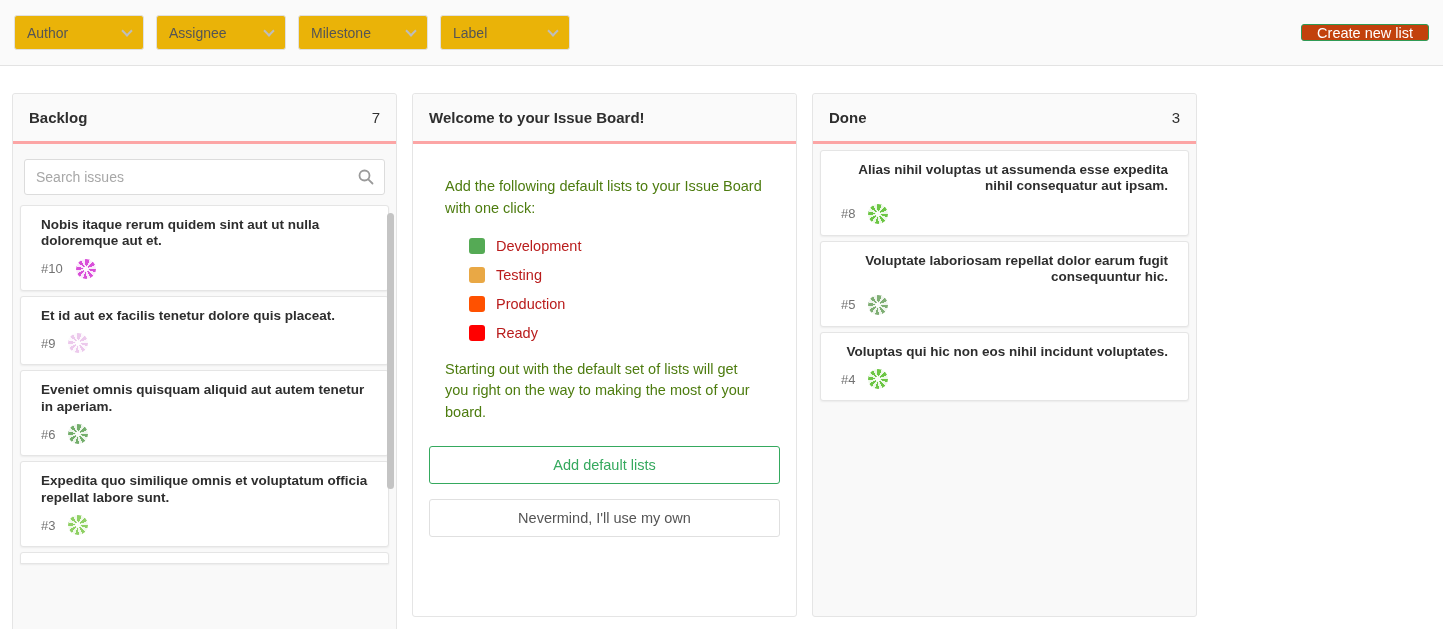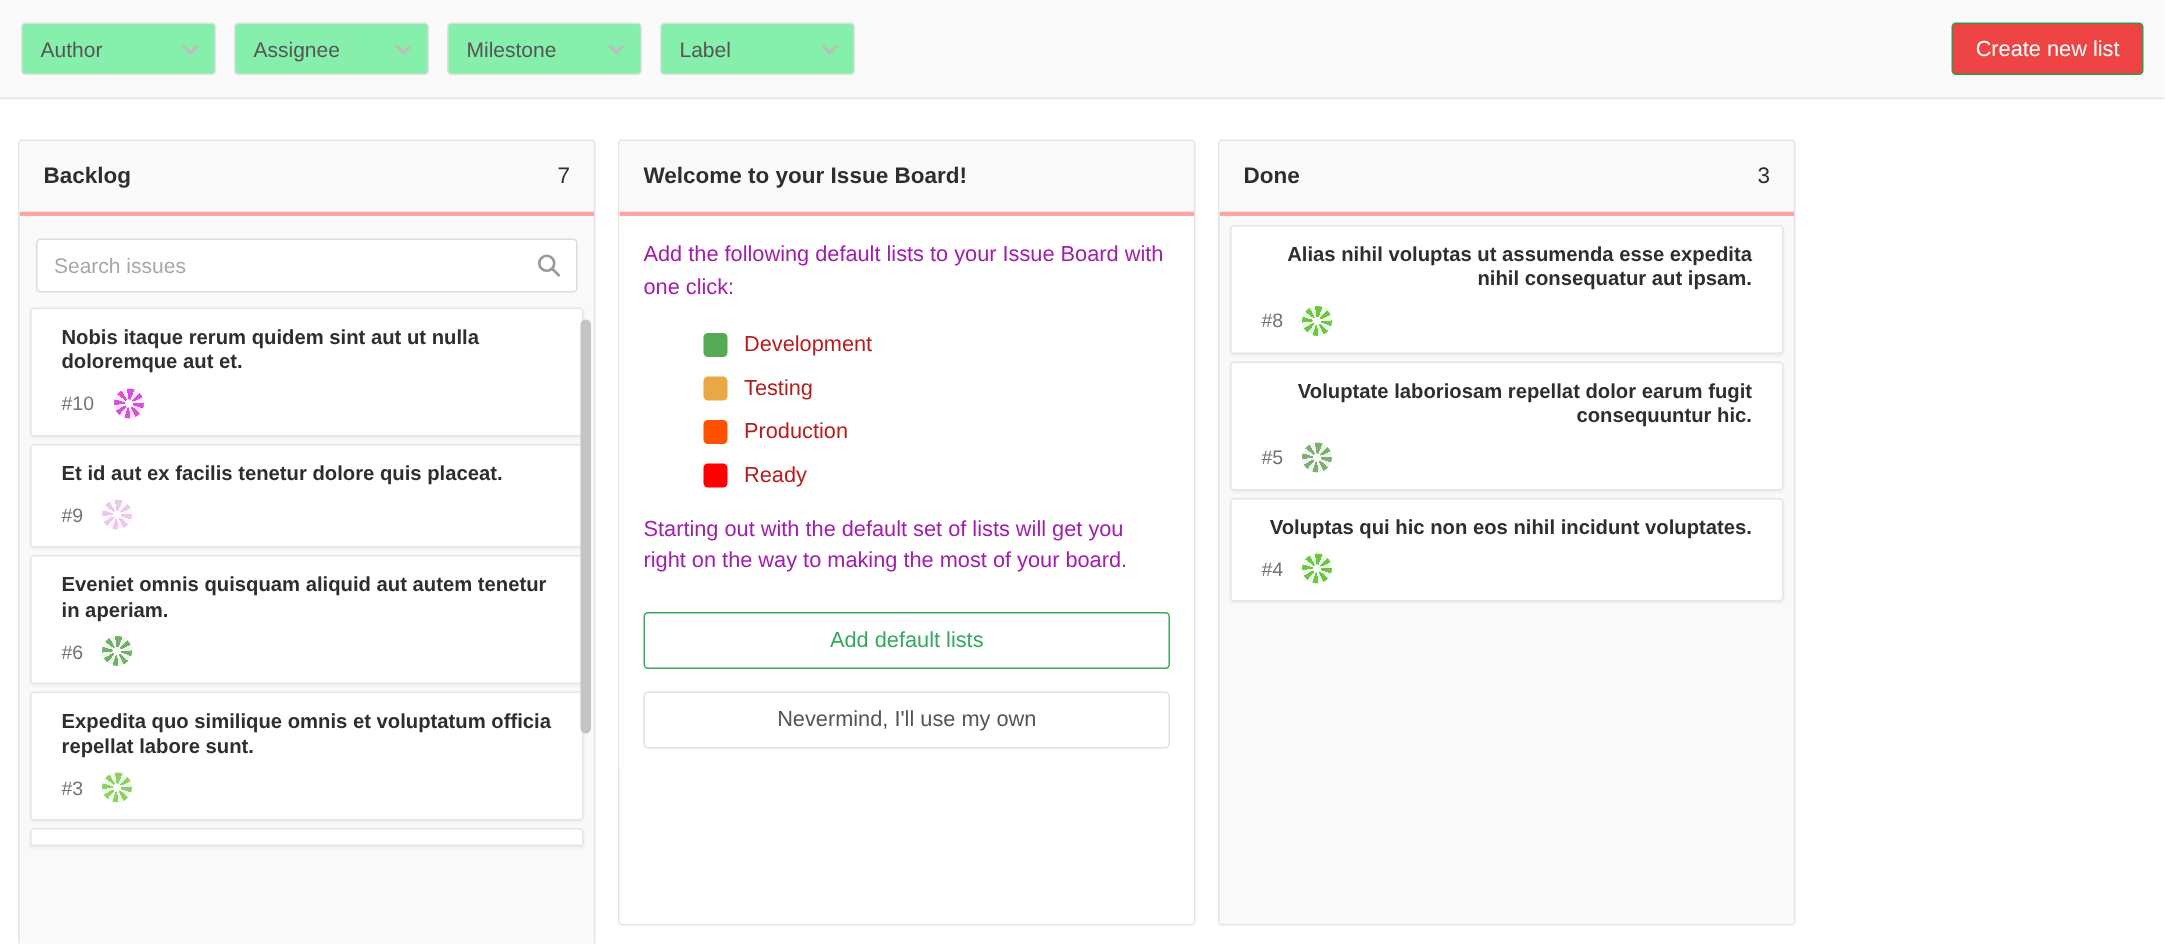--- a/index.html
+++ b/index.html
@@ -10,33 +10,33 @@
     font-family: "Liberation Sans", sans-serif;
     color: #2e2e2e;
   }
 
   
   .filter-bar {
     height: 66px; background: #fafafa; border-bottom: 1px solid #e3e3e3;
     display: flex; align-items: center; gap: 12px; padding: 0 14px;
   }
   .filter-dropdown {
-    width: 130px; height: 35px; background: #86efac;
+    width: 130px; height: 35px; background: #eab308;
     border: 1px solid #e0e0e0; border-radius: 3px;
     display: flex; align-items: center; justify-content: space-between;
     padding: 0 12px; color: #555; font-size: 14px; cursor: pointer;
   }
   .chevron {
     width: 8px; height: 8px; margin-top: -4px;
     border-right: 2px solid #bdbdbd; border-bottom: 2px solid #bdbdbd;
     transform: rotate(45deg); flex: 0 0 auto;
   }
   .btn-create {
-    margin-left: auto; height: 35px; padding: 0 15px;
-    background: #ef4444; border: 1px solid #2f9a55; border-radius: 3px;
+    margin-left: auto; height: 17px; padding: 0 15px;
+    background: #c2410c; border: 1px solid #2f9a55; border-radius: 3px;
     color: #fff; font-size: 14.5px; cursor: pointer;
     font-family: "Liberation Sans", sans-serif;
   }
 
   
   .board {
     display: flex; gap: 15px; padding: 27px 12px 0; align-items: flex-start;
   }
   .column {
     width: 385px; min-width: 385px;
@@ -90,21 +90,21 @@
   }
   .card.partial { height: 12px; padding: 0; margin-bottom: 0; border-radius: 3px 3px 0 0; }
 
   .scroll-thumb {
     position: absolute; right: 2px; top: 119px; width: 7px; height: 276px;
     background: #c4c4c4; border-radius: 4px;
   }
 
   
   .welcome-body { padding: 16px; background: #fff; border-radius: 0 0 3px 3px; }
-  .welcome-text { margin: 0; color: #a21caf; font-size: 14.5px; line-height: 1.5; }
+  .welcome-text { margin: 16px; color: #4d7c0f; font-size: 14.5px; line-height: 1.5; }
   .default-lists { list-style: none; margin: 18px 0 18px; padding: 0 0 0 40px; }
   .default-lists li {
     display: flex; align-items: center; gap: 11px;
     margin-bottom: 13px; color: #b91c1c; font-size: 14.5px;
   }
   .list-square { width: 16px; height: 16px; border-radius: 3px; background: var(--c, #999); flex: 0 0 auto; }
   .btn-block {
     display: block; width: 100%; height: 38px; border-radius: 3px;
     background: #fff; font-size: 14.5px; cursor: pointer;
     font-family: "Liberation Sans", sans-serif;

